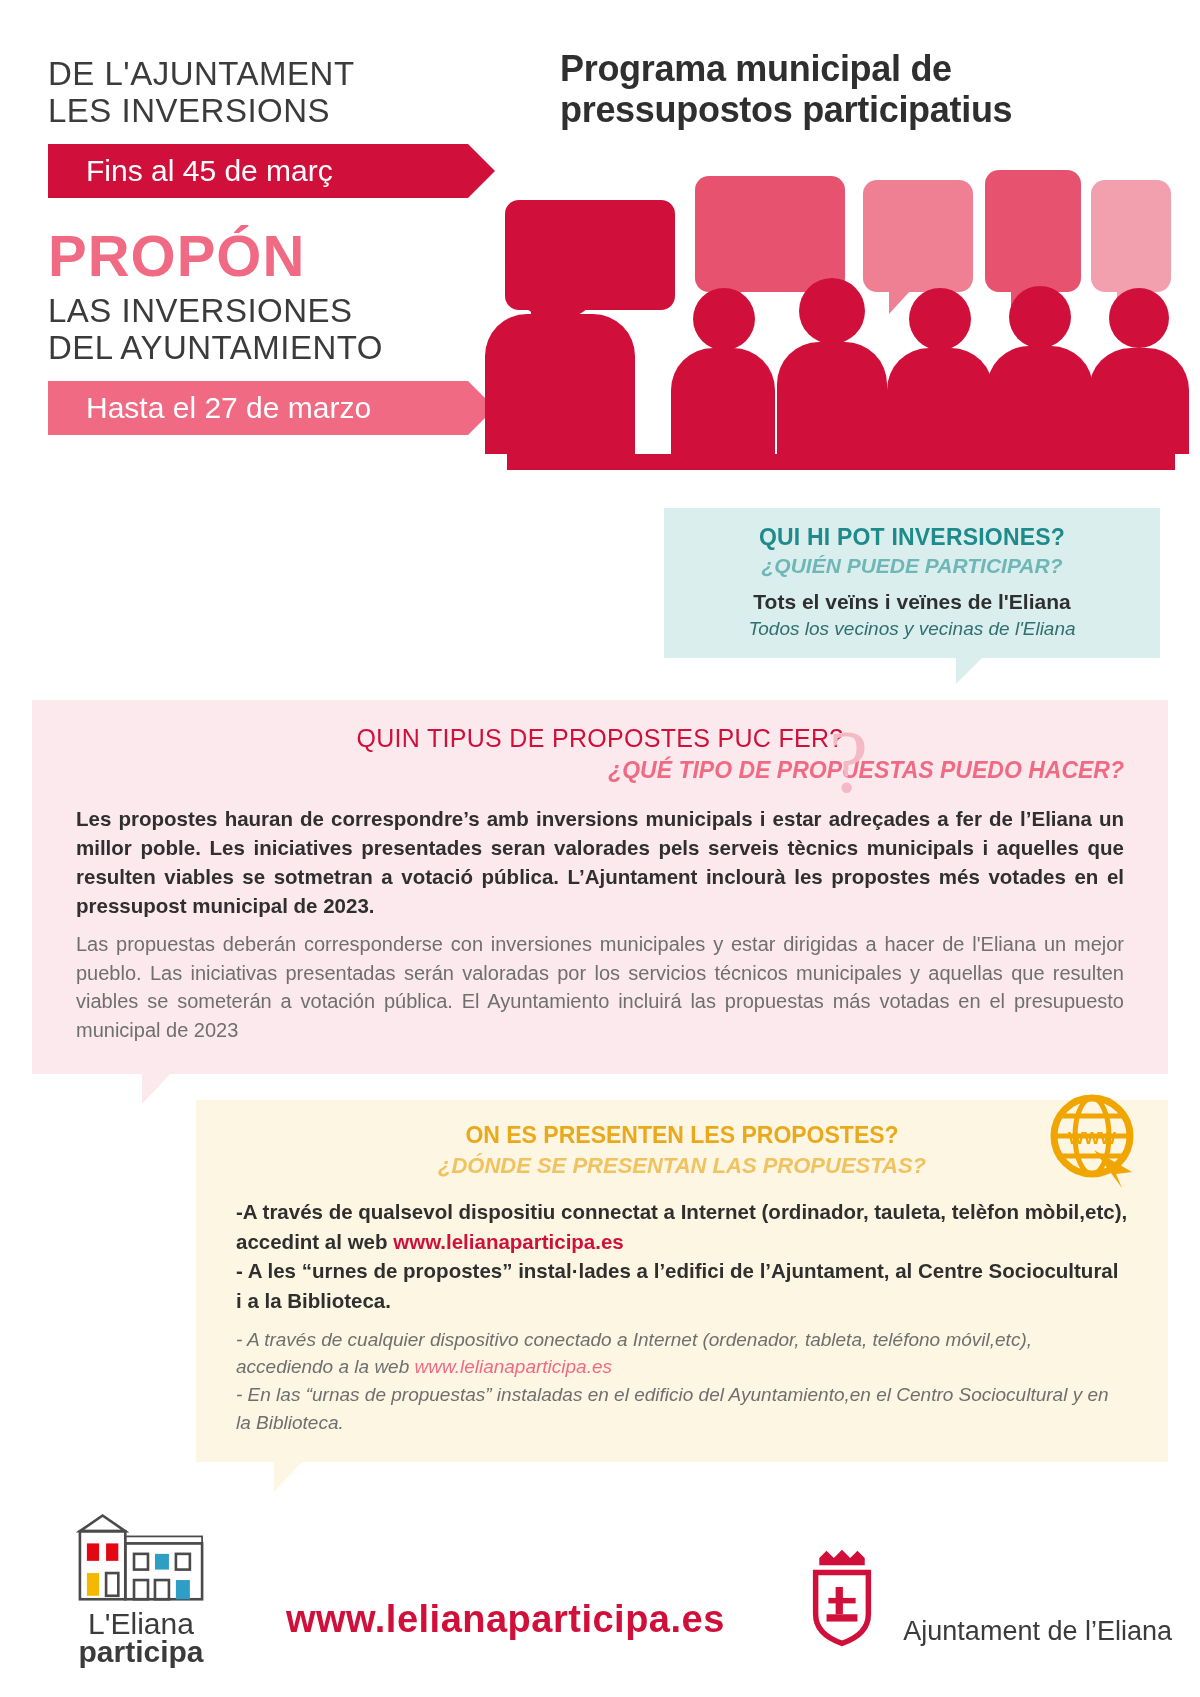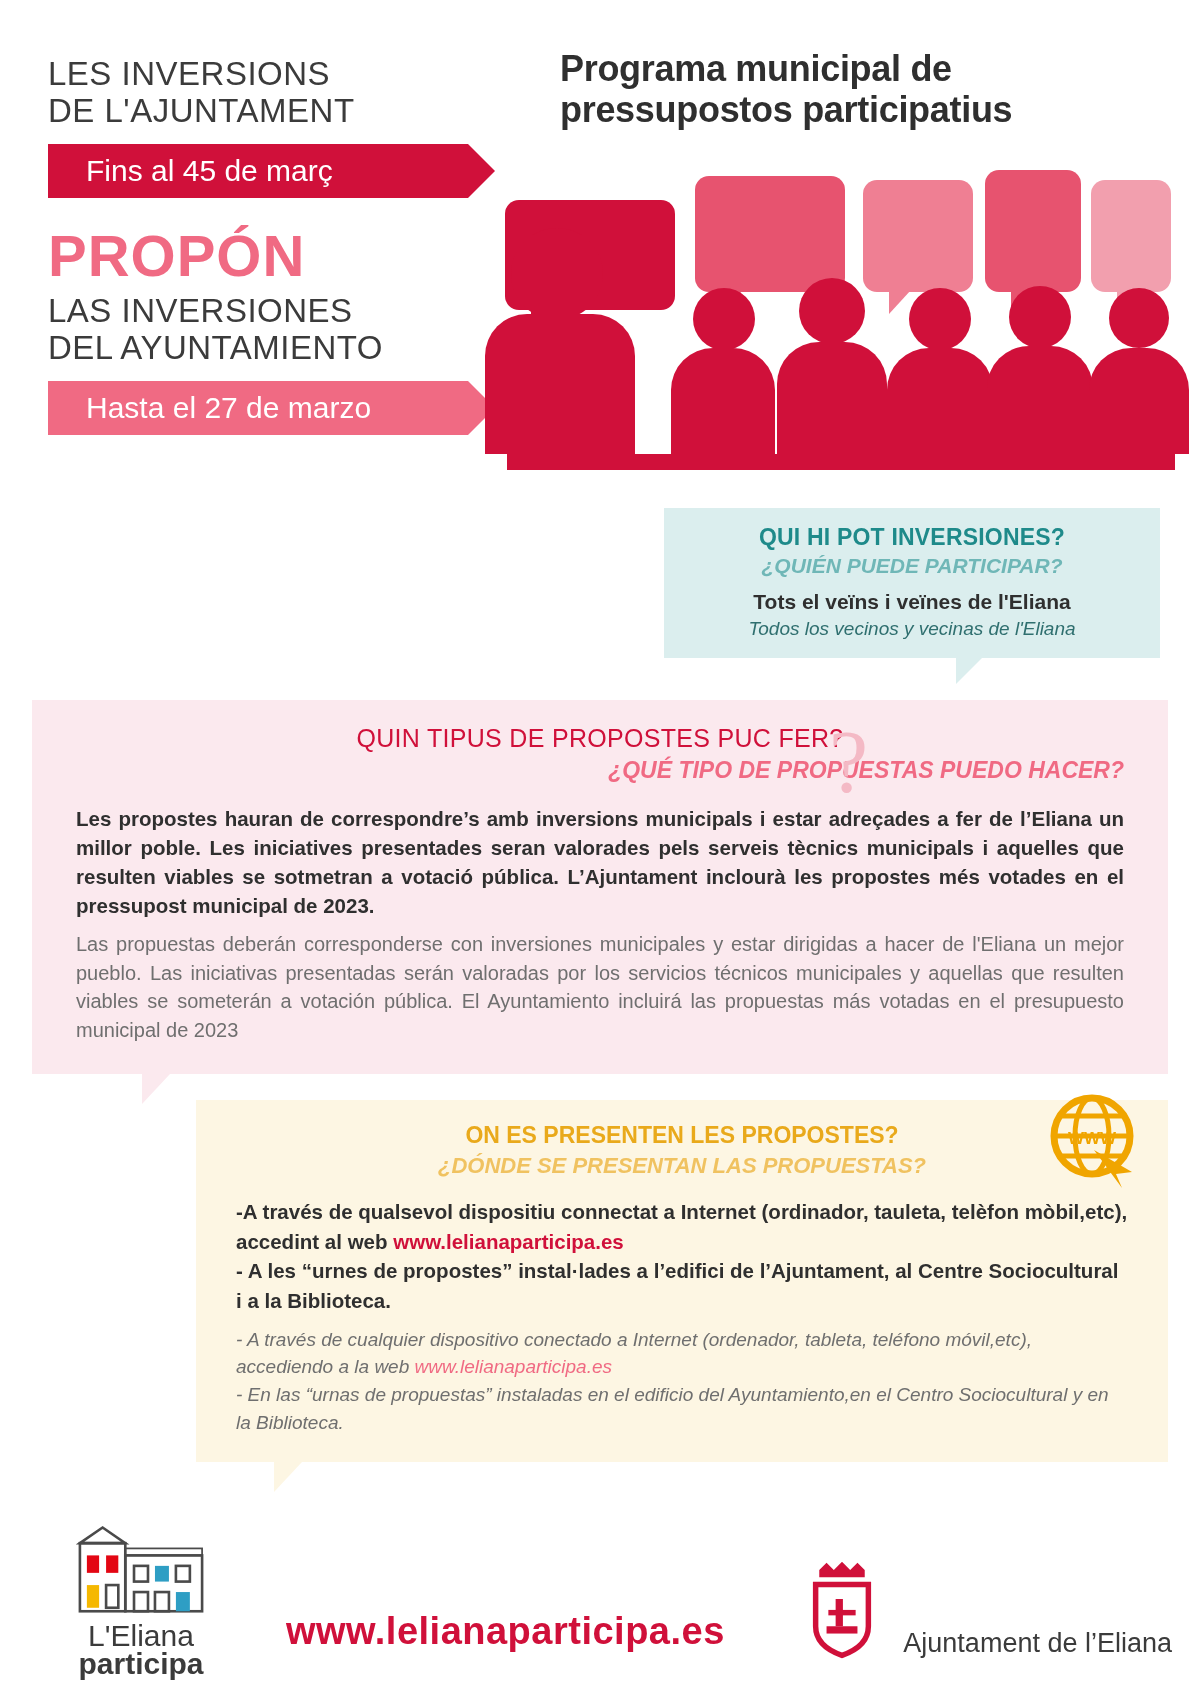--- a/index.html
+++ b/index.html
@@ -191,21 +191,21 @@
   .lnk-pink { color: #f06a83; }
 
   
   .globe {
     position: absolute;
     right: 22px; top: -8px;
     width: 104px; height: 104px;
   }
 
   
-  .footer { position: absolute; left: 0; bottom: 0; width: 1200px; height: 200px; }
+  .footer { position: absolute; left: 0; bottom: 12px; width: 1200px; height: 200px; }
   .logo-eliana { position: absolute; left: 36px; bottom: 16px; width: 210px; text-align: center; }
   .logo-eliana-txt1 { font-size: 30px; color: #3b3b3b; margin-top: 2px; }
   .logo-eliana-txt2 { font-size: 30px; color: #3b3b3b; font-weight: bold; margin-top: -6px; }
   .footer-url {
     position: absolute;
     left: 286px; bottom: 44px;
     font-size: 38px;
     font-weight: bold;
     color: #d0103a;
     letter-spacing: .5px;
@@ -219,22 +219,22 @@
   }
   .ajunt-name { font-size: 27px; color: #3b3b3b; }
 </style>
 </head>
 <body>
 
 <div class="header">
 
   <div class="left-head">
     <div class="sub-ca">
+      <div>DE L'AJUNTAMENT</div>
       <div>LES INVERSIONS</div>
-      <div>DE L'AJUNTAMENT</div>
     </div>
     <div class="banner red">Fins al 45 de març</div>
 
     <div class="title-propon">PROPÓN</div>
     <div class="sub-es">
       <div>LAS INVERSIONES</div>
       <div>DEL AYUNTAMIENTO</div>
     </div>
     <div class="banner pink">Hasta el 27 de marzo</div>
   </div>

